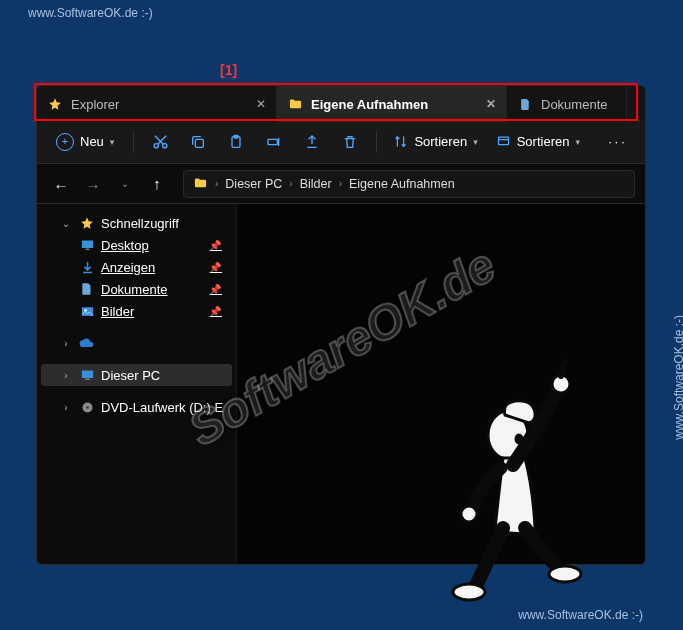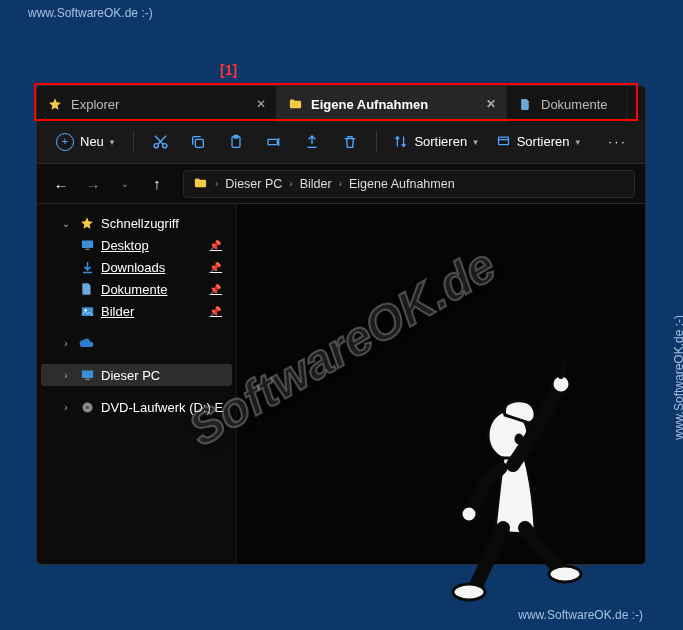--- a/index.html
+++ b/index.html
@@ -303,21 +303,21 @@
           </span>
         <span>Desktop</span>
         <span class="pin">📌</span>
       </div>
       <div class="node indent2">
         <span class="ico">
             <svg viewBox="0 0 24 24" width="15" height="15" fill="none" stroke="#3a8fd9" stroke-width="2.5">
               <path d="M12 3v12M7 11l5 5 5-5M5 20h14"></path>
             </svg>
           </span>
-        <span>Downloads</span>
+        <span>Anzeigen</span>
         <span class="pin">📌</span>
       </div>
       <div class="node indent2">
         <span class="ico">
             <svg viewBox="0 0 24 24" width="14" height="14">
               <path fill="#6ea8d9" d="M6 2h8l4 4v14a2 2 0 01-2 2H6a2 2 0 01-2-2V4a2 2 0 012-2z"></path>
             </svg>
           </span>
         <span>Dokumente</span>
         <span class="pin">📌</span>

